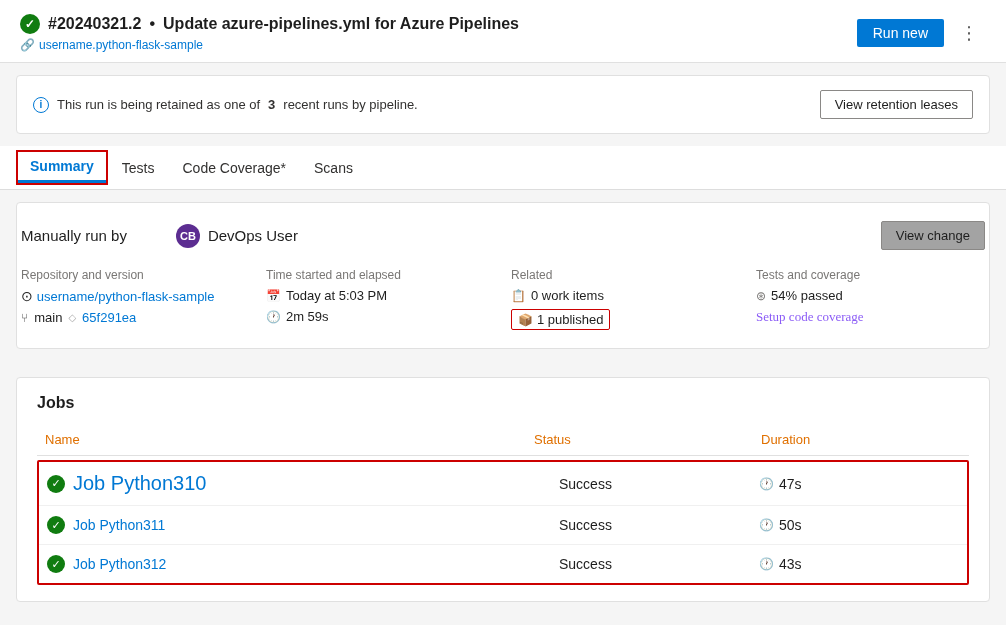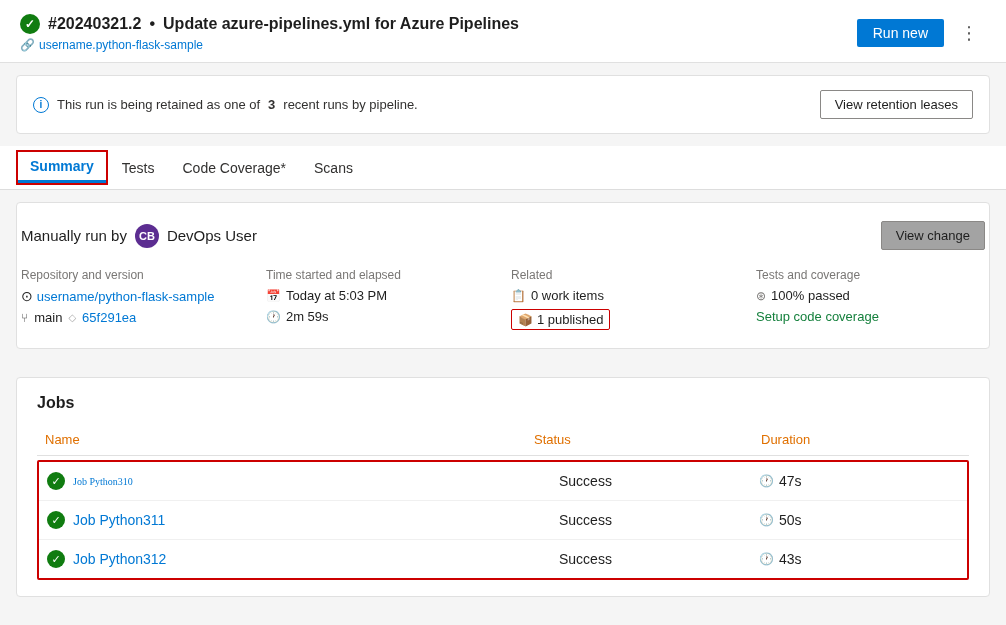--- a/index.html
+++ b/index.html
@@ -15,21 +15,21 @@
     .btn-more { background: none; border: none; cursor: pointer; font-size: 18px; color: #555; padding: 4px 8px; }
     .info-icon { width: 16px; height: 16px; border: 1.5px solid #0078d4; border-radius: 50%; display: inline-flex; align-items: center; justify-content: center; color: #0078d4; font-size: 10px; font-weight: bold; flex-shrink: 0; }
     .btn-retention { background: #fff; border: 1px solid #8a8886; color: #1e1e1e; padding: 6px 14px; border-radius: 2px; font-size: 13px; cursor: pointer; white-space: nowrap; }
     .tab-item { padding: 10px 12px; font-size: 14px; color: #323130; cursor: pointer; border-bottom: 3px solid transparent; }
 
     .main-content { padding: 0 16px; }
     
     .summary-card { background: #fff; border: 1px solid #e0e0e0; border-radius: 4px; padding: 18px 4px; margin-bottom: 12px; }
     .manually-run { display: flex; align-items: center; justify-content: space-between; margin-bottom: 18px; }
     .manually-run-left { display: flex; align-items: center; gap: 8px; font-size: 15px; color: #1e1e1e; }
-    .avatar { width: 24px; height: 24px; border-radius: 50%; background: #5c2d91; display: inline-flex; align-items: center; justify-content: center; color: white; font-size: 11px; font-weight: 600; }
+    .avatar { width: 24px; height: 24px; border-radius: 50%; background: #5c2d91; display: inline-flex; align-items: center; justify-content: center; color: white; font-size: 11px; font-weight: 600; margin-left: 41px; }
     .btn-view-change { background: #a3a3a3; border: 1px solid #8a8886; color: #1e1e1e; padding: 6px 14px; border-radius: 2px; font-size: 13px; cursor: pointer; }
     
     .meta-grid { display: grid; grid-template-columns: 1fr 1fr 1fr 1fr; gap: 16px; }
     .meta-col { display: flex; flex-direction: column; gap: 6px; }
     .meta-label { font-size: 12px; color: #797775; font-weight: 500; }
     .meta-value { font-size: 13px; color: #1e1e1e; display: flex; align-items: center; gap: 5px; }
     .meta-value a { color: #0078d4; text-decoration: none; }
     
     .jobs-card { background: #fff; border: 1px solid #e0e0e0; border-radius: 4px; padding: 16px 20px; margin-top: 28px; }
     .jobs-title { font-size: 16px; font-weight: 600; color: #1e1e1e; margin-bottom: 16px; }
@@ -133,43 +133,43 @@
         <div style="display:inline-flex;align-items:center;gap:4px;border:1.5px solid #cc0000;border-radius:2px;padding:2px 6px;cursor:pointer;width:fit-content;">
           <span style="font-size:12px;color:#797775;">📦</span>
           <span style="font-size:13px;">1 published</span>
         </div>
       </div>
 
       <div class="meta-col">
         <span class="meta-label">Tests and coverage</span>
         <div class="meta-value">
           <span style="font-size:12px;color:#797775;">⊛</span>
-          <span style="font-size:13px;">100% passed</span>
-        </div>
-        <div class="meta-value">
-          <a style="color:#15803d;text-decoration:none;font-size:13px;">Setup code coverage</a>
+          <span style="font-size:13px;">54% passed</span>
+        </div>
+        <div class="meta-value">
+          <a style="color:#8b5cf6;text-decoration:none;font-size:13px;font-family:Liberation Serif, serif;">Setup code coverage</a>
         </div>
       </div>
     </div>
   </div>
 
   <div class="jobs-card">
     <div class="jobs-title">Jobs</div>
 
     <div style="display:grid;grid-template-columns:1fr 200px 200px;padding:4px 8px 8px 8px;border-bottom:1px solid #e0e0e0;gap:27px;">
       <span style="font-size:13px;color:#e07000;font-weight:500;">Name</span>
       <span style="font-size:13px;color:#e07000;font-weight:500;">Status</span>
       <span style="font-size:13px;color:#e07000;font-weight:500;">Duration</span>
     </div>
 
     <div style="border:2px solid #cc0000;border-radius:2px;margin-top:4px;">
       <div style="display:grid;grid-template-columns:1fr 200px 200px;padding:10px 8px;border-bottom:1px solid #f0f0f0;align-items:center;">
         <div style="display:flex;align-items:center;gap:8px;">
           <span class="success-circle">✓</span>
-          <a style="color:#0078d4;text-decoration:none;font-size:10px;font-family:Liberation Serif, serif;">Job Python310</a>
+          <a style="color:#0078d4;text-decoration:none;font-size:20px;">Job Python310</a>
         </div>
         <span style="font-size:14px;">Success</span>
         <div style="display:flex;align-items:center;gap:5px;">
           <span style="color:#797775;font-size:12px;">🕐</span>
           <span style="font-size:14px;">47s</span>
         </div>
       </div>
       <div style="display:grid;grid-template-columns:1fr 200px 200px;padding:10px 8px;border-bottom:1px solid #f0f0f0;align-items:center;">
         <div style="display:flex;align-items:center;gap:8px;">
           <span class="success-circle">✓</span>

